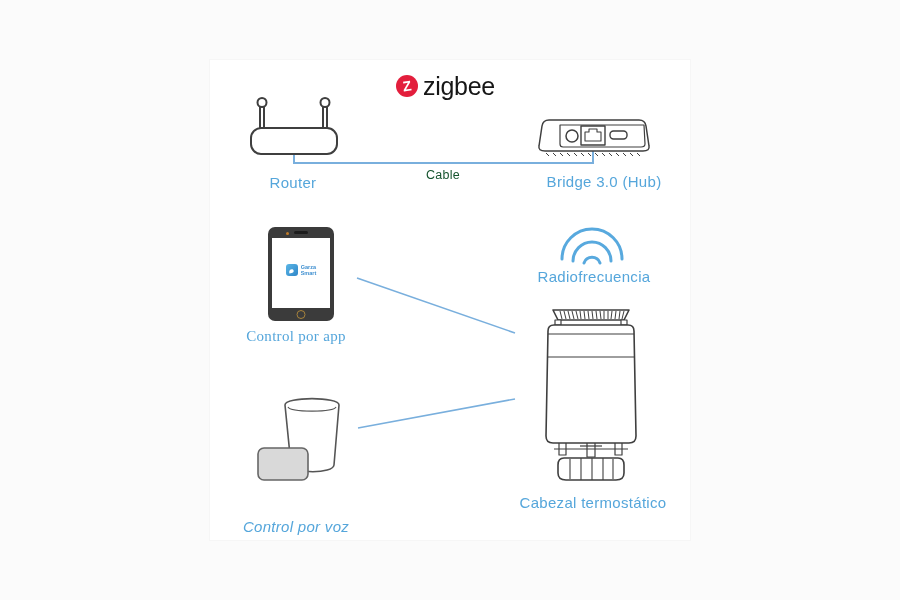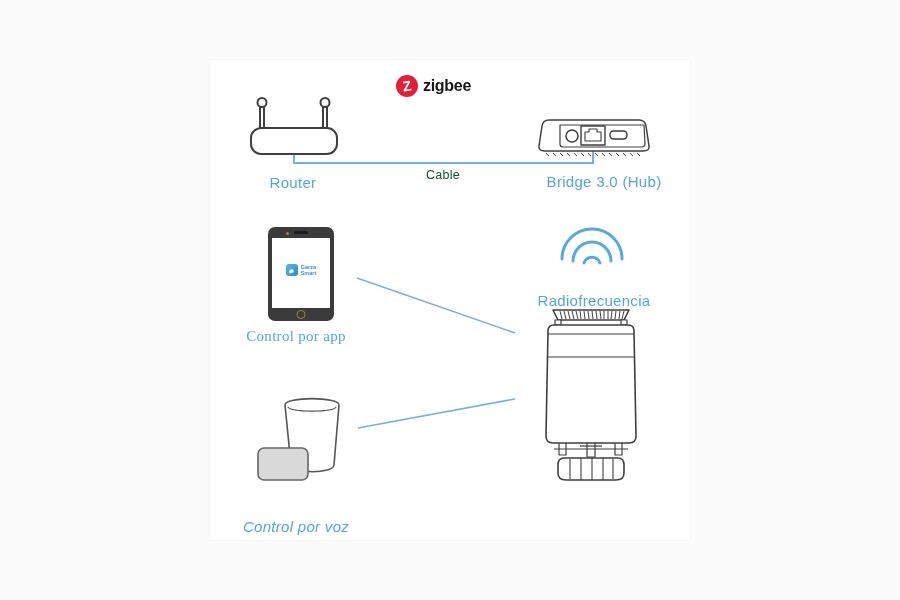--- a/index.html
+++ b/index.html
@@ -29,21 +29,21 @@
     transform:translateX(-50%);
     color:#14532d;
     font-size:12.5px;
     letter-spacing:0.3px;
   }
   .logo{
     position:absolute;left:186px;top:15px;height:22px;
     display:flex;align-items:center;gap:5px;
   }
   .logo .wordmark{
-    font-size:16px;font-weight:700;color:#161616;letter-spacing:-0.3px;
+    font-size:25px;font-weight:400;color:#161616;letter-spacing:-0.3px;
   }
   
   .phone{
     position:absolute;left:58px;top:167px;width:66px;height:94px;
     background:#3b3b3b;border-radius:7px;
   }
   .phone .screen{
     position:absolute;left:4px;right:4px;top:11px;bottom:13px;
     background:#ffffff;
   }
@@ -157,21 +157,21 @@
     </div>
     <div class="node-label" style="left:86px;top:268px;font-family:Liberation Serif, serif;">Control por app</div>
 
     <svg class="abs" style="left:348px;top:163px;" width="68" height="44" viewBox="0 0 68 44">
       <g stroke="#58a9de" stroke-width="3" fill="none" stroke-linecap="round">
         <path d="M4,36 A30,30 0 0 1 64,36"></path>
         <path d="M15,38 A19,19 0 0 1 53,38"></path>
         <path d="M26,40 A8.5,8.5 0 0 1 42,40"></path>
       </g>
     </svg>
-    <div class="node-label" style="left:384px;top:208px;margin-top:24px;">Radiofrecuencia</div>
+    <div class="node-label" style="left:384px;top:208px;">Radiofrecuencia</div>
 
     <svg class="abs" style="left:328px;top:244px;" width="114" height="180" viewBox="0 0 114 180">
       <g stroke="#3f3f3f" stroke-width="1.6" fill="#ffffff" stroke-linejoin="round">
 
         <path d="M15,6 L91,6 L86,16 L20,16 Z"></path>
         <g stroke-width="1">
           <line x1="22" y1="7" x2="24" y2="15"></line>
             <line x1="26" y1="7" x2="28" y2="15"></line>
           <line x1="30" y1="7" x2="32" y2="15"></line>
             <line x1="34" y1="7" x2="36" y2="15"></line>
@@ -207,20 +207,21 @@
         <path d="M26,154 Q20,154 20,161 L20,169 Q20,176 28,176 L78,176 Q86,176 86,169 L86,161 Q86,154 80,154 Z"></path>
         <g stroke-width="1.1">
           <line x1="32" y1="155" x2="32" y2="175"></line>
           <line x1="43" y1="154" x2="43" y2="176"></line>
           <line x1="54" y1="154" x2="54" y2="176"></line>
           <line x1="65" y1="154" x2="65" y2="176"></line>
           <line x1="75" y1="155" x2="75" y2="175"></line>
         </g>
       </g>
     </svg>
+    <div class="node-label" style="left:383px;top:434px;">Cabezal termostático</div>
 
     <svg class="abs" style="left:45px;top:333px;" width="92" height="92" viewBox="0 0 92 92">
       <g stroke="#555555" stroke-width="1.6" fill="#ffffff">
         <path d="M30,12 C30,3.5 84,3.5 84,12 L79,72 C78,81 38,81 36,72 Z"></path>
         <path d="M33,14 C36,19.5 78,19.5 81,14" fill="none" stroke-width="1.2"></path>
         <rect x="3" y="55" width="50" height="32" rx="6" fill="#d9d9d9" stroke="#666666"></rect>
       </g>
     </svg>
     <div class="node-label" style="left:86px;top:458px;font-style:italic;">Control por voz</div>
 

